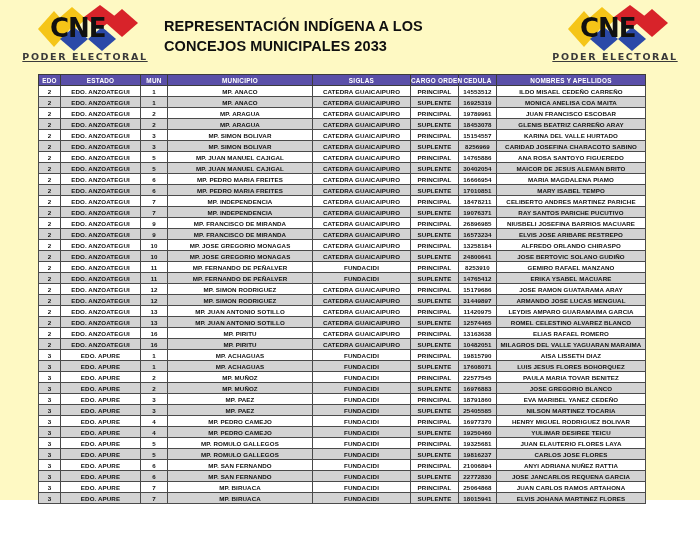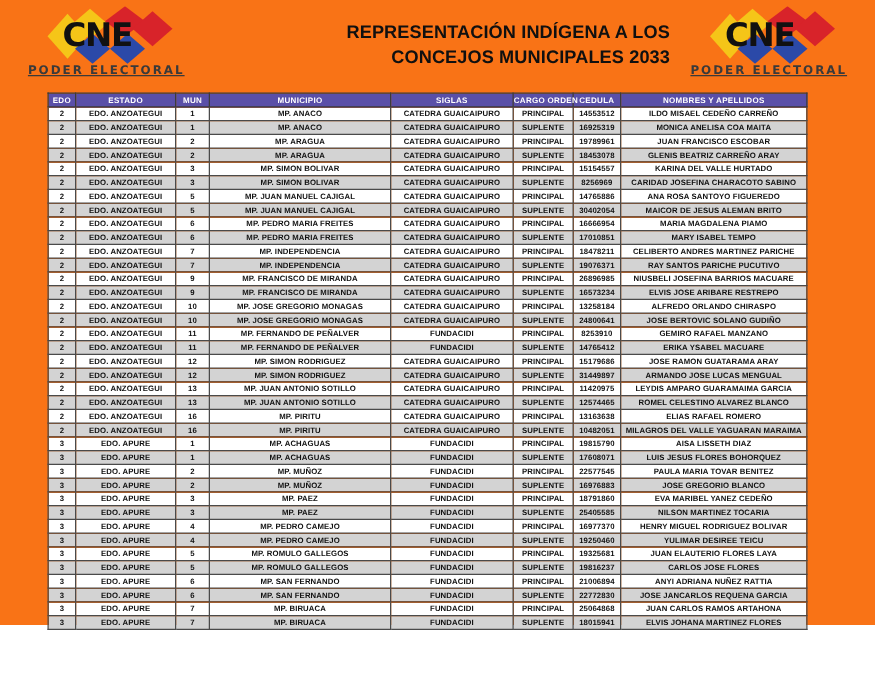--- a/index.html
+++ b/index.html
@@ -10,36 +10,36 @@
     width: 700px;
     height: 541px;
     background: #ffffff;
     font-family: "Liberation Sans", sans-serif;
     overflow: hidden;
   }
   .page {
     position: relative;
     width: 700px;
     height: 500px;
-    background: #f97316;
+    background: #fef9c3;
   }
 
   
   .header {
     position: relative;
     height: 72px;
     display: flex;
     align-items: center;
     justify-content: space-between;
     padding: 0 10px;
     box-sizing: border-box;
   }
   .title-block {
     flex: 1;
-    text-align: right;
+    text-align: left;
     padding: 0 4px;
   }
   .title-line {
     font-size: 14.5px;
     font-weight: bold;
     color: #101010;
     letter-spacing: 0.1px;
     line-height: 20px;
     white-space: nowrap;
   }

